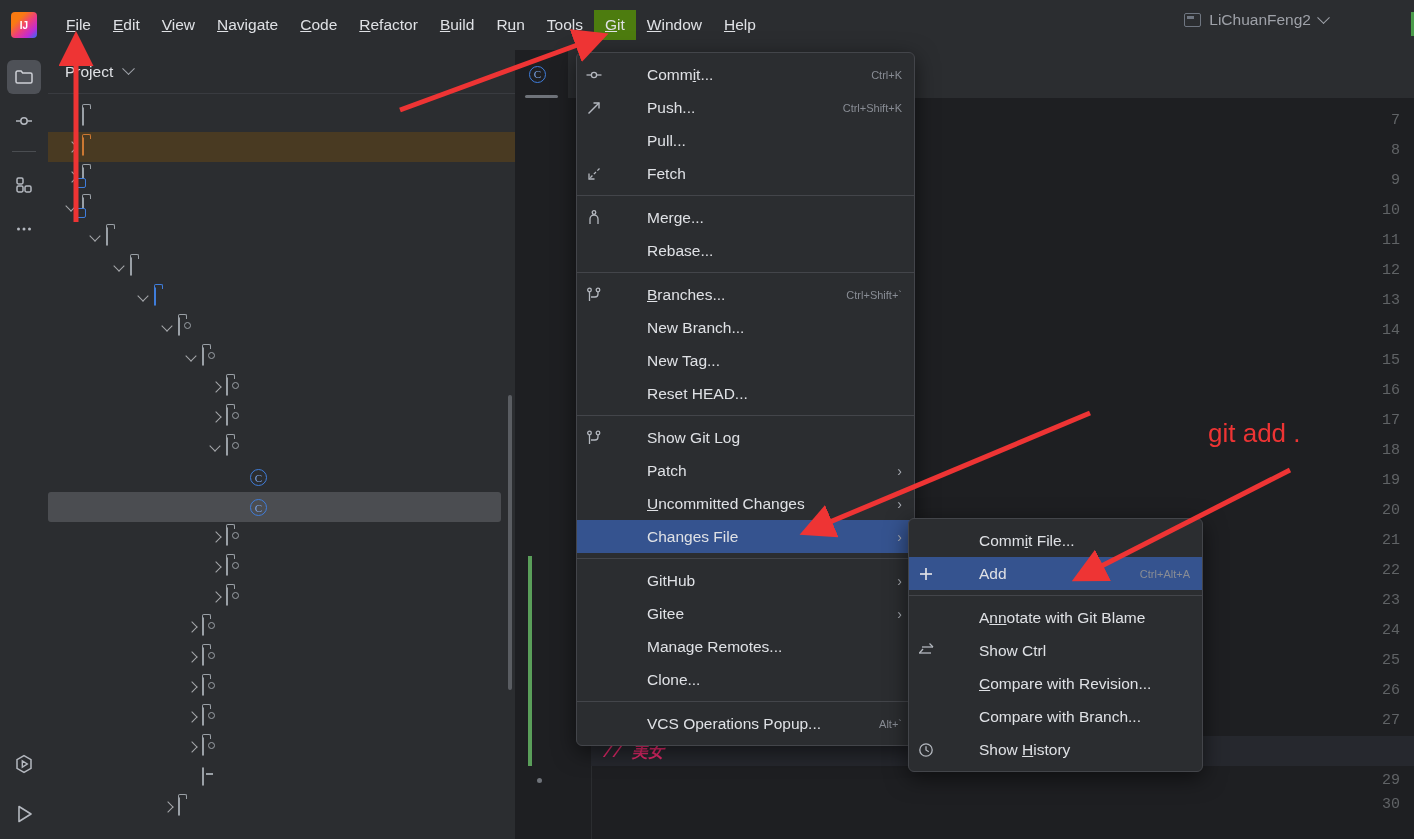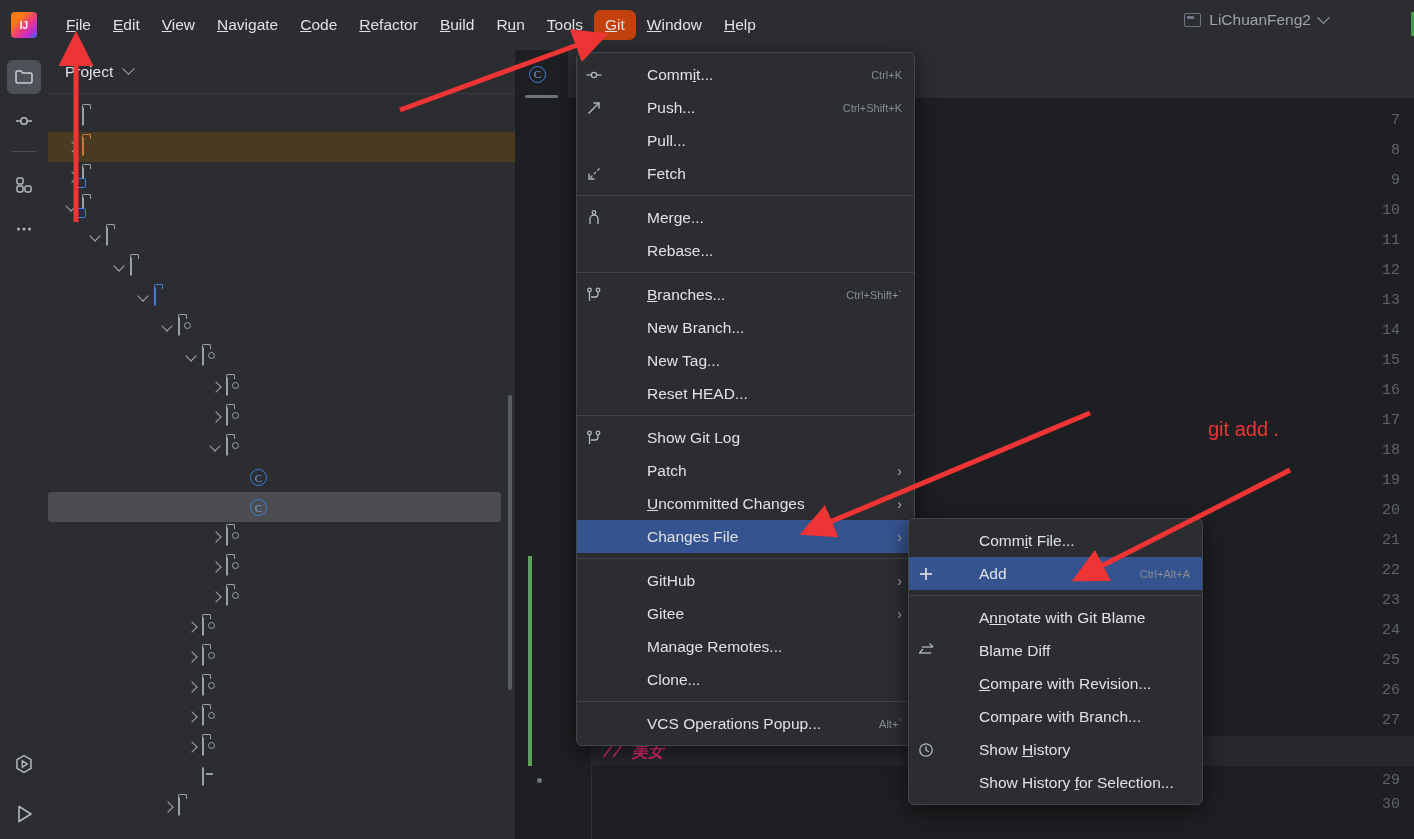--- a/index.html
+++ b/index.html
@@ -27,21 +27,21 @@
     content: "IJ"; position: absolute; left: 0; top: 0; right: 0; bottom: 0;
     display: flex; align-items: center; justify-content: center;
     font-size: 10px; font-weight: bold; color: #fff;
     font-family: "Liberation Sans", sans-serif;
   }
   .menu-item {
     padding: 6px 11px; font-size: 15.5px; color: #dfe1e5;
     cursor: default; white-space: nowrap; line-height: 1.2;
   }
   .menu-item .mn { text-decoration: underline; }
-  .menu-item.hovered { background: #c2410c; border-radius: 7px; }
+  .menu-item.hovered { background: #4d7c0f; }
 
   .runcfg {
     position: absolute; right: 86px; top: 11px;
     display: flex; align-items: center; gap: 8px;
     font-size: 15.5px; color: #9ea1a8;
   }
   .runcfg-icon {
     width: 17px; height: 14px; border: 1.6px solid #6f7681; border-radius: 2px;
     position: relative;
   }
@@ -193,21 +193,21 @@
   .micon { width: 34px; flex: 0 0 34px; display: flex; align-items: center;
            justify-content: center; color: #b4b8bf; }
   .mlabel { flex: 1 1 auto; margin-left: 36px; }
   .mlabel .mn { text-decoration: underline; }
   .mshort { color: #888c94; font-size: 11px; margin-left: 18px; }
   .msub { color: #a4a8af; font-size: 14px; margin-left: 12px; }
   .msep { height: 1px; background: #43454a; margin: 5px 0; }
 
   
   .anno-text {
-    position: absolute; color: #ee3434; font-size: 20px;
+    position: absolute; color: #ee3434; font-size: 26px;
     font-family: "Liberation Sans", sans-serif; white-space: nowrap;
   }
   svg.anno { position: absolute; left: 0; top: 0; width: 1414px; height: 839px;
              pointer-events: none; }
 </style>
 </head>
 <body>
 
 <div id="root">
 
@@ -631,42 +631,38 @@
       </div>
       <div class="mrow">
         <span class="micon">
           <svg width="18" height="18" viewBox="0 0 18 18">
             <line x1="2" y1="11" x2="14" y2="11" stroke="#b4b8bf" stroke-width="1.3"></line>
             <path d="M6 7L2.5 11" fill="none" stroke="#b4b8bf" stroke-width="1.3"></path>
             <line x1="5" y1="5" x2="16" y2="5" stroke="#b4b8bf" stroke-width="1.3"></line>
             <path d="M12.5 1.5L16 5" fill="none" stroke="#b4b8bf" stroke-width="1.3"></path>
           </svg>
         </span>
-        <span class="mlabel">Blame Diff</span>
+        <span class="mlabel">Show Ctrl</span>
       </div>
       <div class="mrow">
         <span class="micon"></span>
         <span class="mlabel"><span class="mn">C</span>ompare with Revision...</span>
       </div>
       <div class="mrow">
         <span class="micon"></span>
         <span class="mlabel">Compare with Branch...</span>
       </div>
       <div class="mrow">
         <span class="micon">
           <svg width="18" height="18" viewBox="0 0 18 18">
             <circle cx="9" cy="9" r="6.2" fill="none" stroke="#b4b8bf" stroke-width="1.3"></circle>
             <path d="M9 5.2V9l2.8 1.8" fill="none" stroke="#b4b8bf" stroke-width="1.3"></path>
           </svg>
         </span>
         <span class="mlabel">Show <span class="mn">H</span>istory</span>
-      </div>
-      <div class="mrow">
-        <span class="micon"></span>
-        <span class="mlabel">Show History <span class="mn">f</span>or Selection...</span>
       </div>
     </div>
 
   <svg class="anno">
     <defs>
       <marker id="ah" markerWidth="7" markerHeight="7" refX="5.6" refY="3.5" orient="auto">
         <path d="M0,0 L7,3.5 L0,7 z" fill="#ee3434"></path>
       </marker>
     </defs>
 

